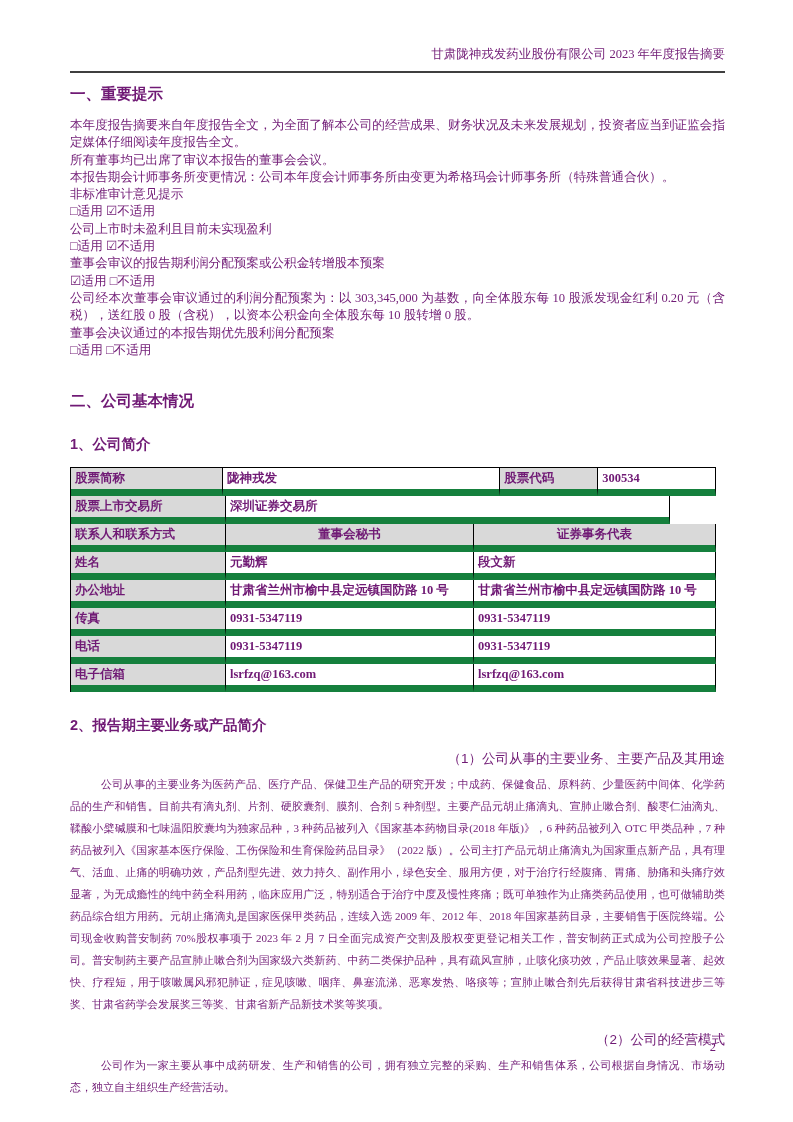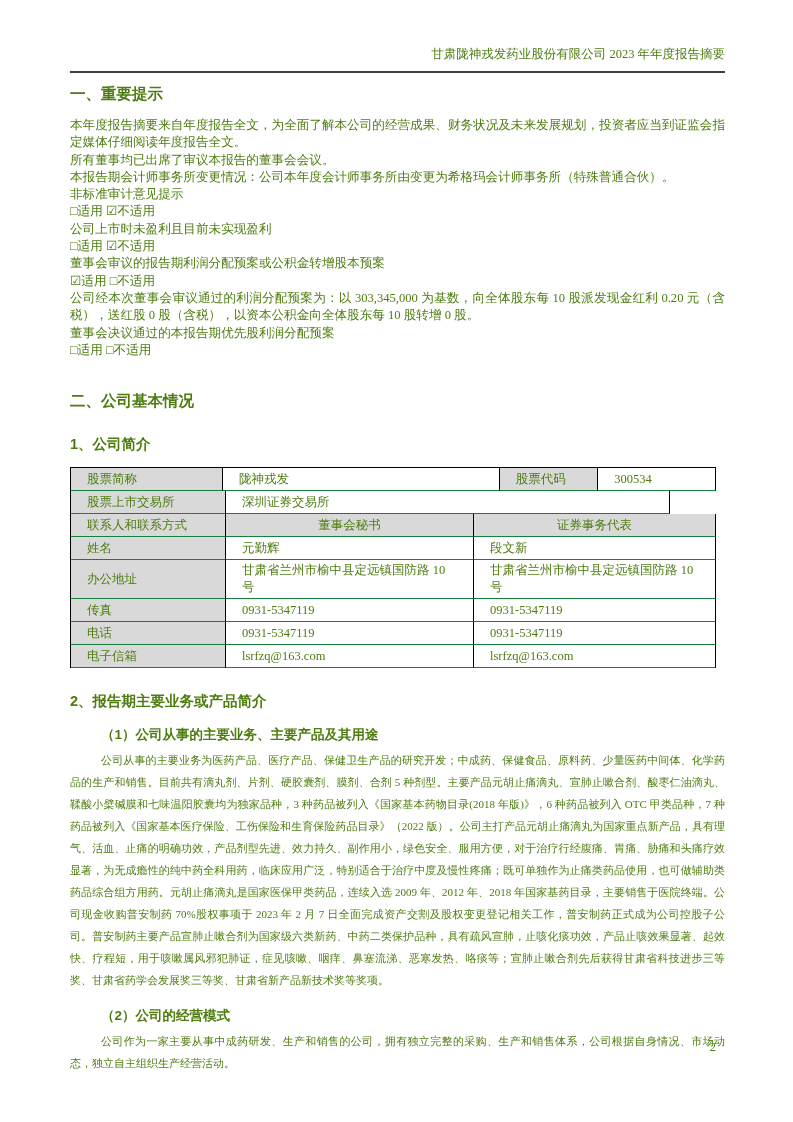--- a/index.html
+++ b/index.html
@@ -4,21 +4,21 @@
 <style>
   html,body { margin:0; padding:0; background:#e8e8e8; }
   .page {
     position:relative;
     width:793px; height:1122px;
     margin:0 auto;
     background:#ffffff;
     box-sizing:border-box;
     padding:46px 68px 0 70px;
     overflow:hidden;
-    color:#4d7c0f;
+    color:#701a75;
     font-family:"Liberation Serif","DejaVu Serif",serif;
   }
   
   .doc-header {
     text-align:right;
     font-size:12.5px;
     line-height:16px;
     padding-bottom:9px;
     border-bottom:2px solid #3f3f3f;
   }
@@ -34,25 +34,26 @@
   .h-sec2 { margin:32px 0 0 0; }
   .h-sub {
     font-family:"Liberation Sans","DejaVu Sans",sans-serif;
     font-weight:bold;
     font-size:14.5px;
     line-height:18px;
     margin:24px 0 0 0;
   }
   .h-part {
     font-family:"Liberation Sans","DejaVu Sans",sans-serif;
-    font-weight:bold;
+    font-weight:normal;
     font-size:13.5px;
     line-height:17px;
     margin:16px 0 6px 0;
     padding-left:31px;
+    text-align:right;
   }
   
   .s1 { margin-top:0; }
   .s1 p {
     margin:0;
     font-size:12.6px;
     line-height:17.3px;
     text-align:justify;
   }
   
@@ -68,25 +69,26 @@
     margin-top:14px;
     width:645px;
     border-top:1px solid #000;
     border-left:1px solid #000;
     font-size:12.5px;
   }
   .tr { display:flex; }
   .td {
     box-sizing:border-box;
     border-right:1px solid #000;
-    border-bottom:1px solid #15803d;
-    padding:2px 16px;
+    border-bottom:7px solid #15803d;
+    padding:2px 4px;
     min-height:23px;
     display:flex;
     align-items:center;
+    font-weight:bold;
   }
   .gray { background:#d9d9d9; }
   .center { justify-content:center; text-align:center; }
   .c-label   { width:155px; }
   .c-val1    { width:283px; }
   .c-code    { width:100px; }
   .c-codeval { width:120px; }
   .c-span    { width:444px; }
   .c-sec     { width:248px; }
   .c-rep     { width:242px; }

